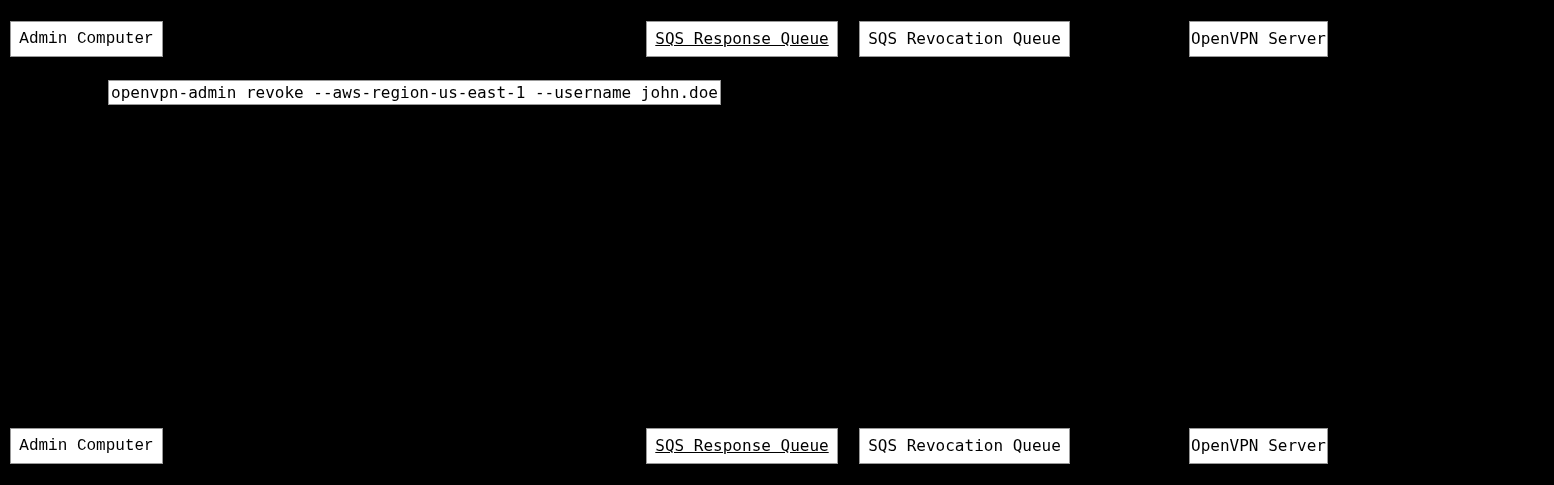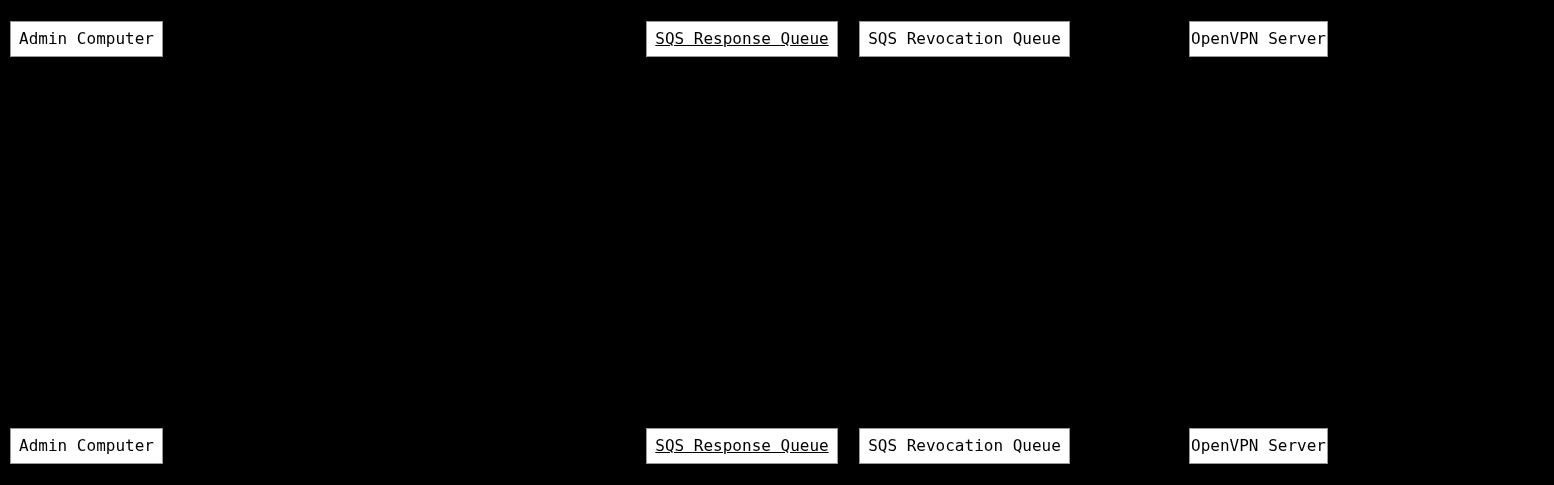--- a/index.html
+++ b/index.html
@@ -30,21 +30,21 @@
     color: var(--box-text);
     font-size: 16px;
     line-height: 1;
     display: flex;
     align-items: center;
     justify-content: center;
     white-space: nowrap;
   }
   .row-top { top: 21px; }
   .row-bottom { top: 428px; }
-  .actor-admin       { left: 10px;   width: 153px; }
+  .actor-admin       { left: 10px;   width: 153px; font-family: Liberation Mono, monospace; }
   .actor-response    { left: 646px;  width: 192px; text-decoration: underline; }
   .actor-revocation  { left: 859px;  width: 211px; }
   .actor-openvpn     { left: 1157px; width: 139px; margin-left: 32px; }
   .message-label {
     position: absolute;
     left: 108px;
     top: 80px;
     width: 613px;
     height: 25px;
     background: var(--box-fill);
@@ -64,20 +64,21 @@
 <div class="canvas">
 
   <div class="actor-box row-top actor-admin">Admin Computer</div>
 
   <div class="actor-box row-top actor-response">SQS Response Queue</div>
 
   <div class="actor-box row-top actor-revocation">SQS Revocation Queue</div>
 
   <div class="actor-box row-top actor-openvpn">OpenVPN Server</div>
 
+  <div class="message-label">openvpn-admin revoke --aws-region-us-east-1 --username john.doe</div>
 
   <div class="actor-box row-bottom actor-admin">Admin Computer</div>
 
   <div class="actor-box row-bottom actor-response">SQS Response Queue</div>
 
   <div class="actor-box row-bottom actor-revocation">SQS Revocation Queue</div>
 
   <div class="actor-box row-bottom actor-openvpn">OpenVPN Server</div>
 
 </div>

